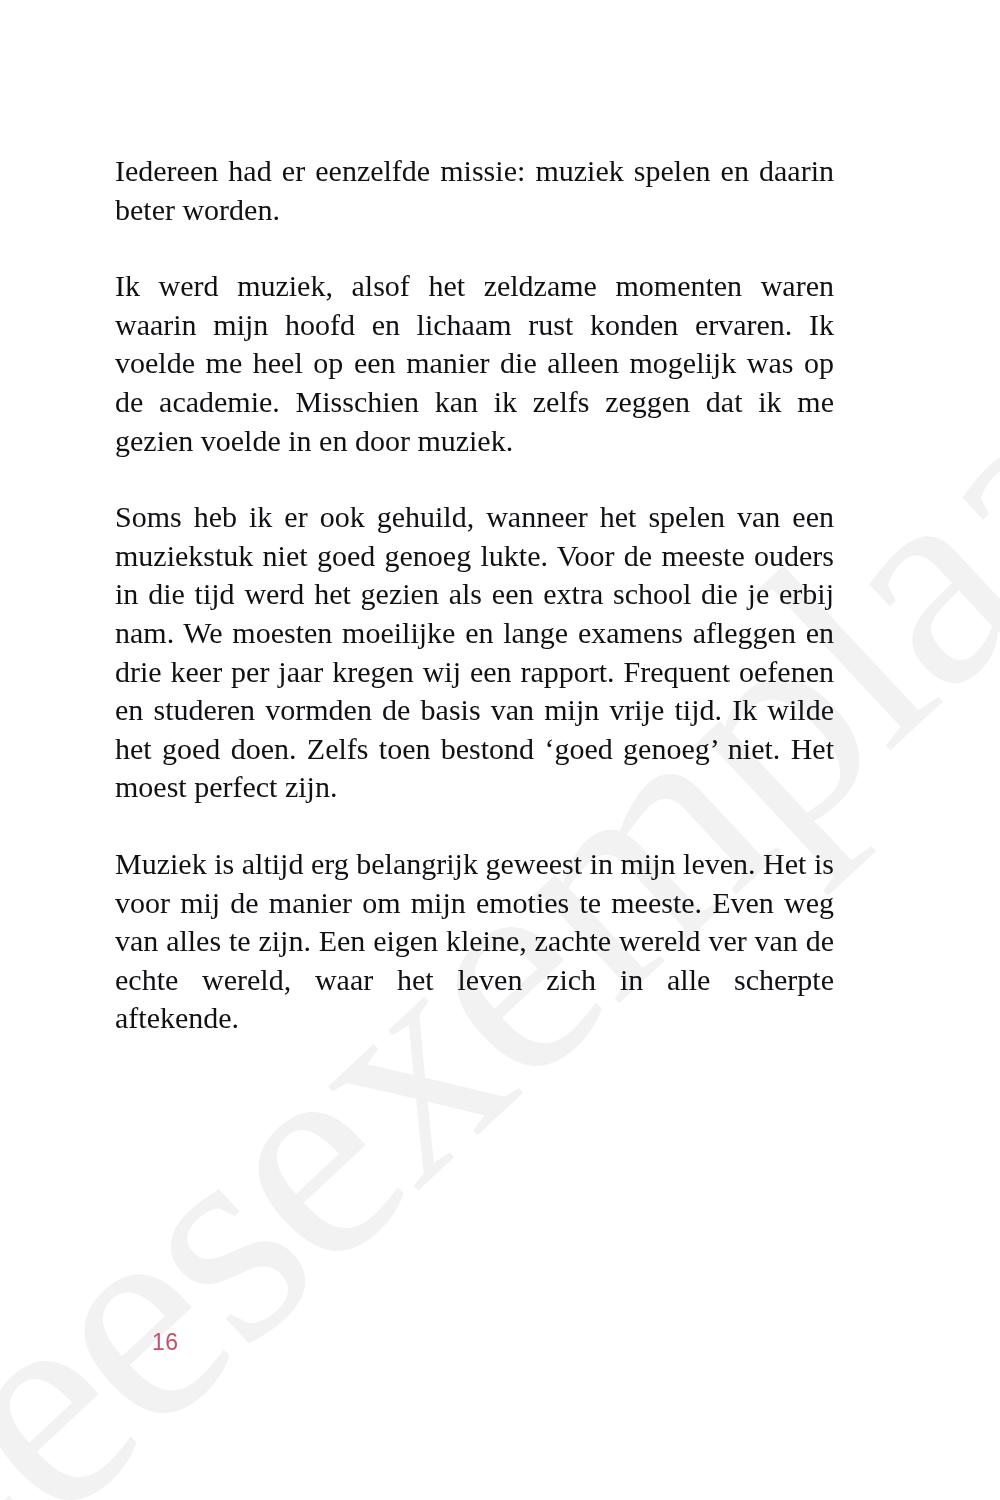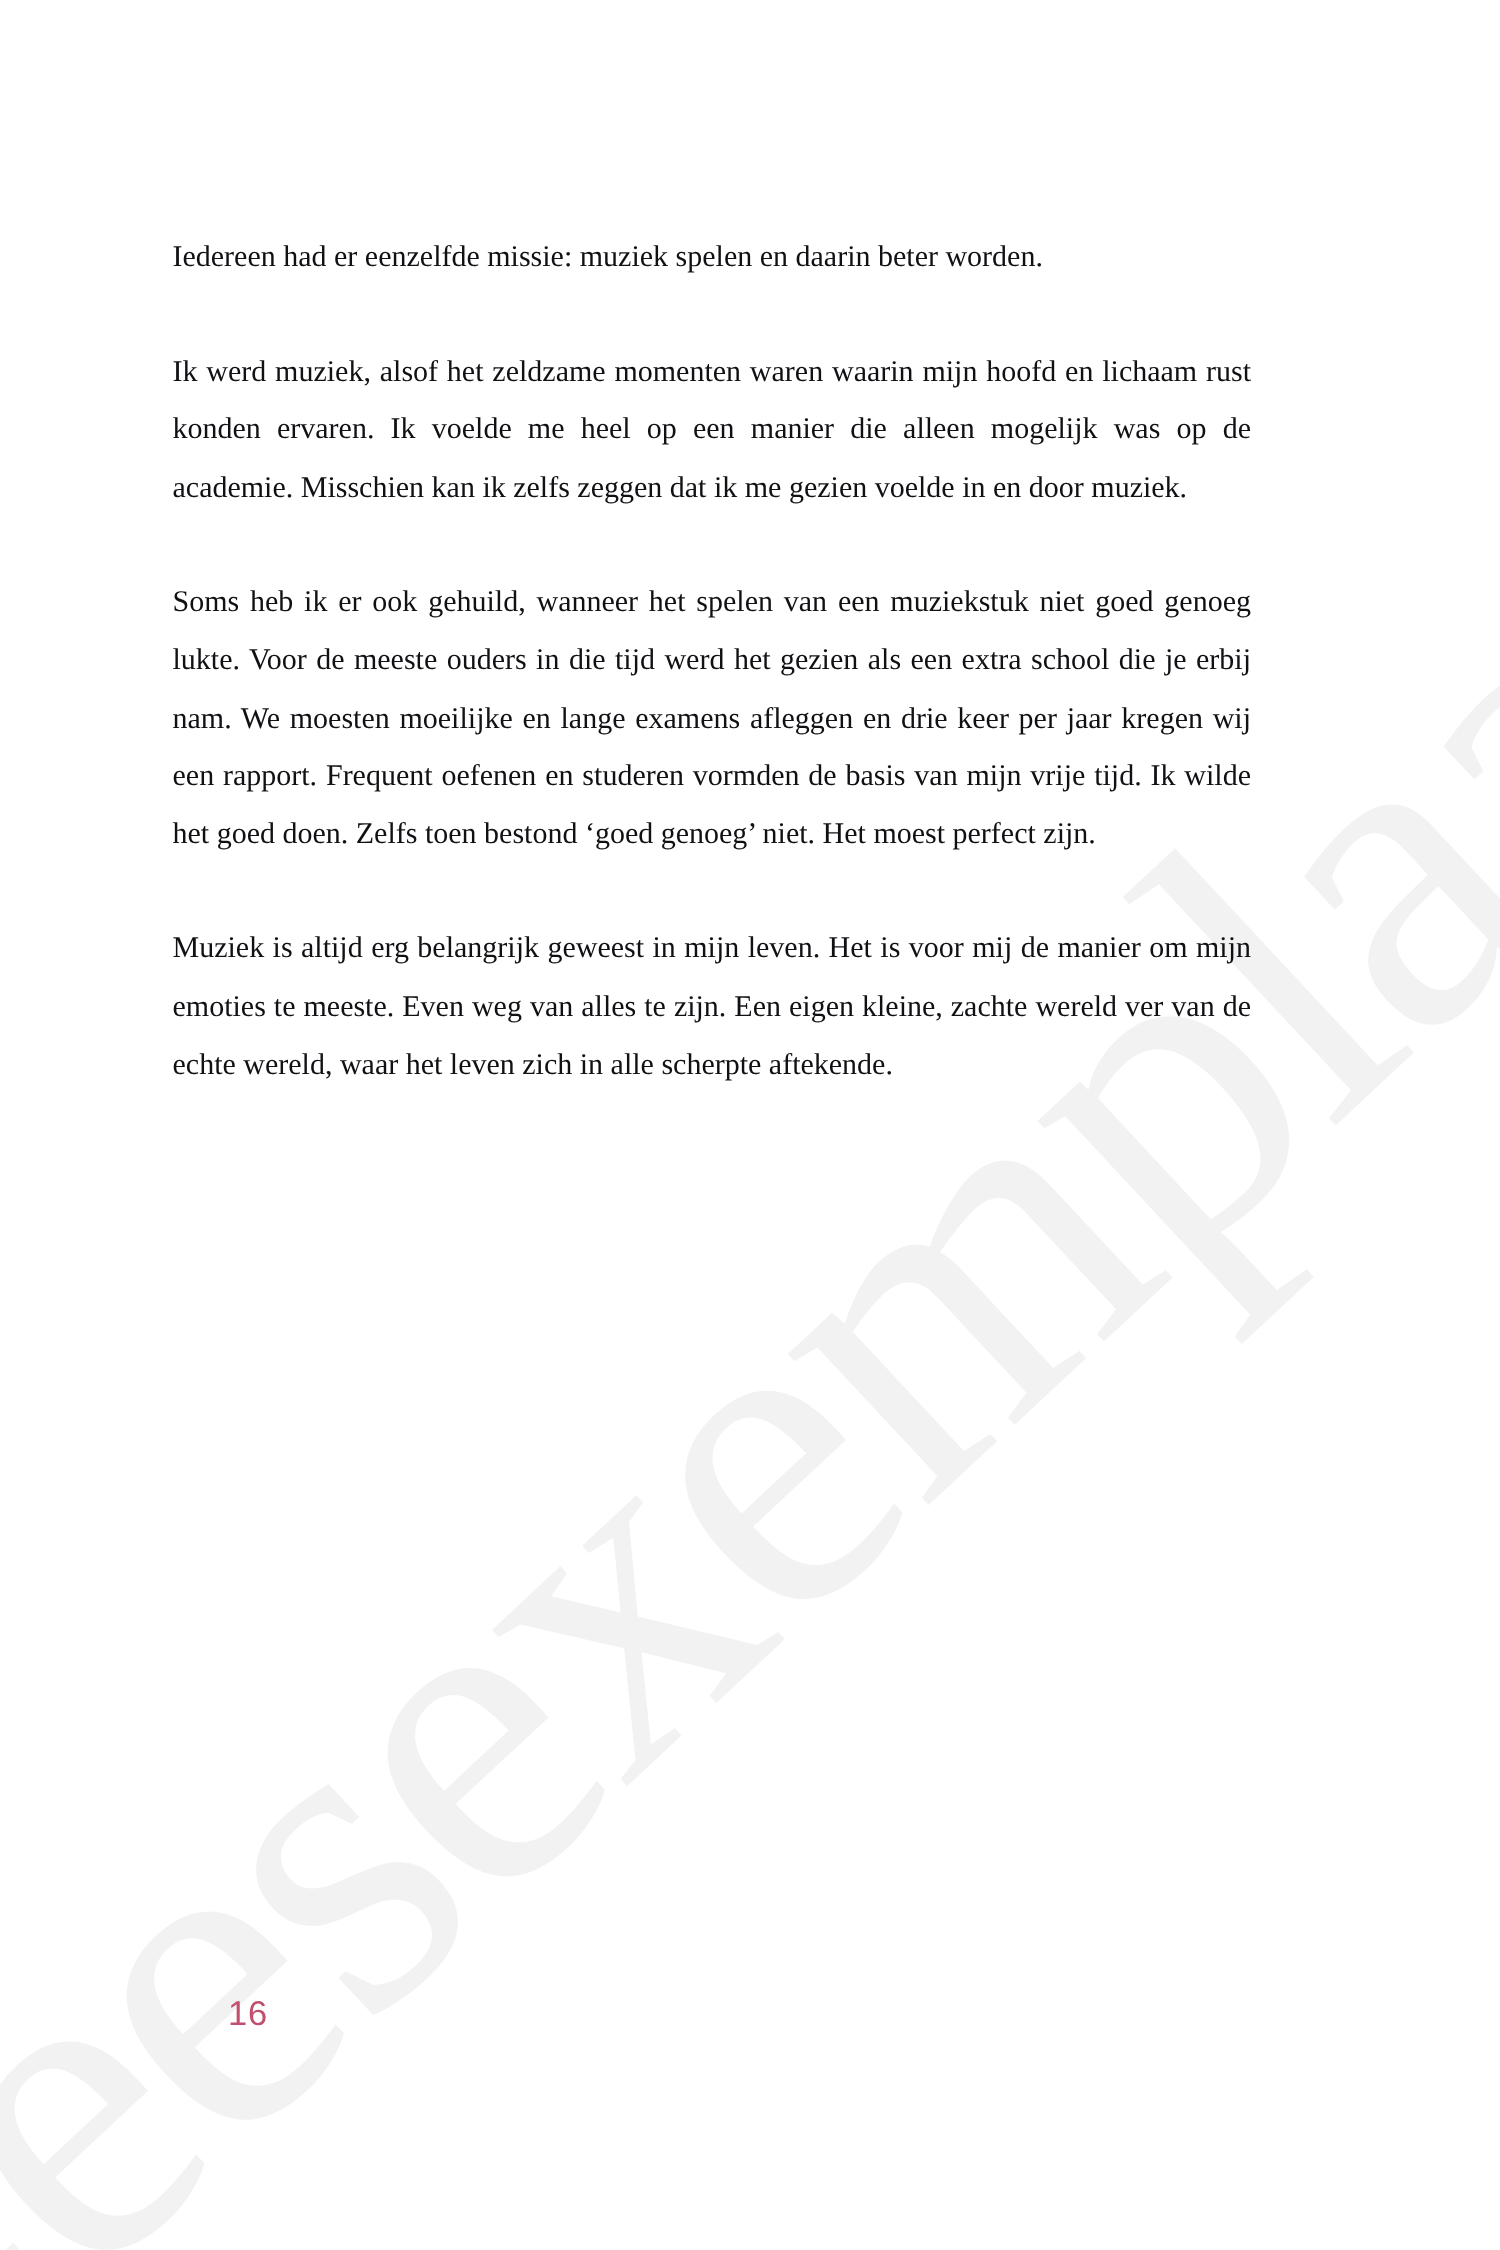--- a/index.html
+++ b/index.html
@@ -50,21 +50,21 @@
   .content {
     position: absolute;
     left: 115px;
     top: 152px;
     width: 719px;
     z-index: 2;
   }
 
   .para {
     margin: 0 0 38px 0;
-    font-size: 20px;
+    font-size: 30px;
     line-height: 38.6px;
     color: #111014;
     text-align: justify;
     text-justify: inter-word;
     font-weight: 400;
     -webkit-font-smoothing: antialiased;
   }
   .para:last-child {
     margin-bottom: 0;
   }

